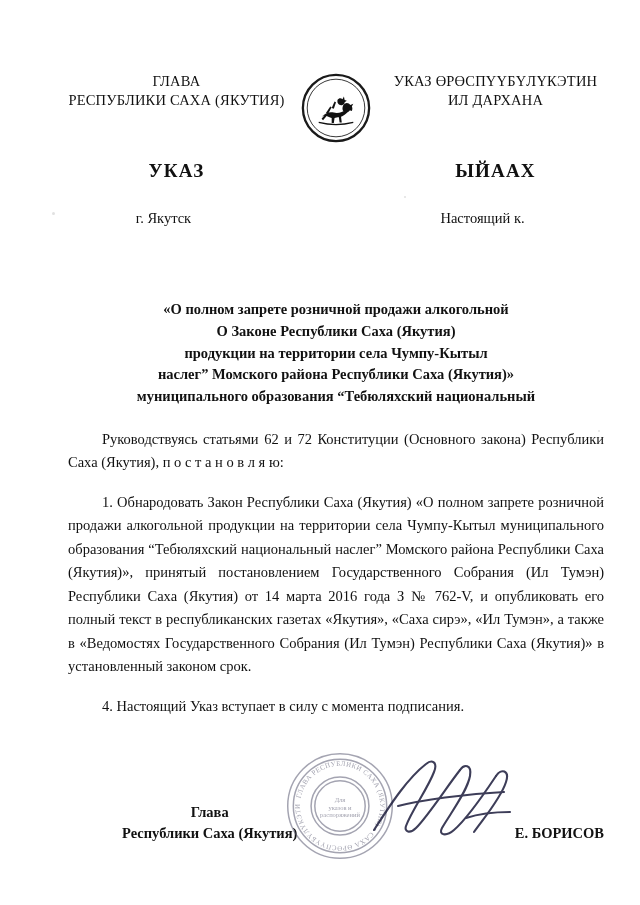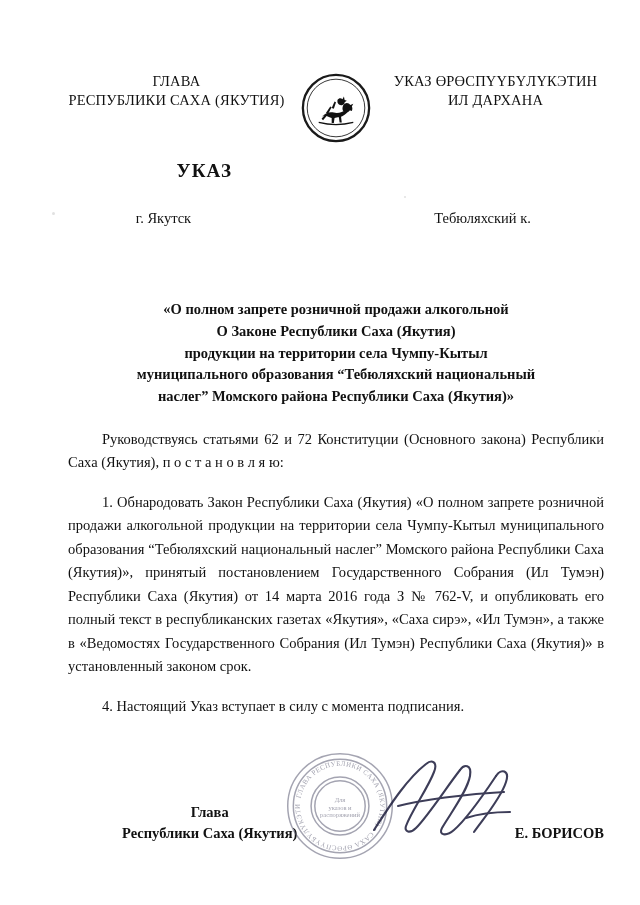--- a/index.html
+++ b/index.html
@@ -49,21 +49,21 @@
   .doc-title-row {
     display: flex;
     justify-content: center;
     align-items: baseline;
     margin-top: 16px;
     padding: 0 30px;
     box-sizing: border-box;
   }
   .doc-title-col {
     width: 235px;
-    text-align: left;
+    text-align: center;
     font-size: 19px;
     font-weight: bold;
     letter-spacing: 1.2px;
   }
   .doc-title-gap { width: 84px; flex: 0 0 auto; }
 
   .city-row {
     display: flex;
     justify-content: flex-start;
     margin-top: 28px;
@@ -192,34 +192,35 @@
 
     <div class="header-col">
       <span class="line1">УКАЗ ӨРӨСПҮҮБҮЛҮКЭТИН</span>
       <span class="line2">ИЛ ДАРХАНА</span>
     </div>
   </div>
 
   <div class="doc-title-row">
     <div class="doc-title-col">УКАЗ</div>
     <div class="doc-title-gap"></div>
+    <div class="doc-title-col">ЫЙААХ</div>
   </div>
 
   <div class="city-row">
     <div class="city-col">г. Якутск</div>
     <div class="city-gap"></div>
-    <div class="city-col">Тебюляхский к.</div>
+    <div class="city-col">Настоящий к.</div>
   </div>
 
   <div class="subject">
     <div>«О полном запрете розничной продажи алкогольной</div>
     <div>О Законе Республики Саха (Якутия)</div>
     <div>продукции на территории села Чумпу-Кытыл</div>
+    <div>наслег” Момского района Республики Саха (Якутия)»</div>
     <div>муниципального образования “Тебюляхский национальный</div>
-    <div>наслег” Момского района Республики Саха (Якутия)»</div>
   </div>
 
   <div class="body">
     <p class="just">Руководствуясь статьями 62 и 72 Конституции (Основного закона) Республики Саха (Якутия), п о с т а н о в л я ю:</p>
     <p class="just">1. Обнародовать Закон Республики Саха (Якутия) «О полном запрете розничной продажи алкогольной продукции на территории села Чумпу-Кытыл муниципального образования “Тебюляхский национальный наслег” Момского района Республики Саха (Якутия)», принятый постановлением Государственного Собрания (Ил Тумэн) Республики Саха (Якутия) от 14 марта 2016 года З № 762-V, и опубликовать его полный текст в республиканских газетах «Якутия», «Саха сирэ», «Ил Тумэн», а также в «Ведомостях Государственного Собрания (Ил Тумэн) Республики Саха (Якутия)» в установленный законом срок.</p>
     <p class="just">4. Настоящий Указ вступает в силу с момента подписания.</p>
   </div>
 
   <div class="sign-block">
     <div class="sign-left">

